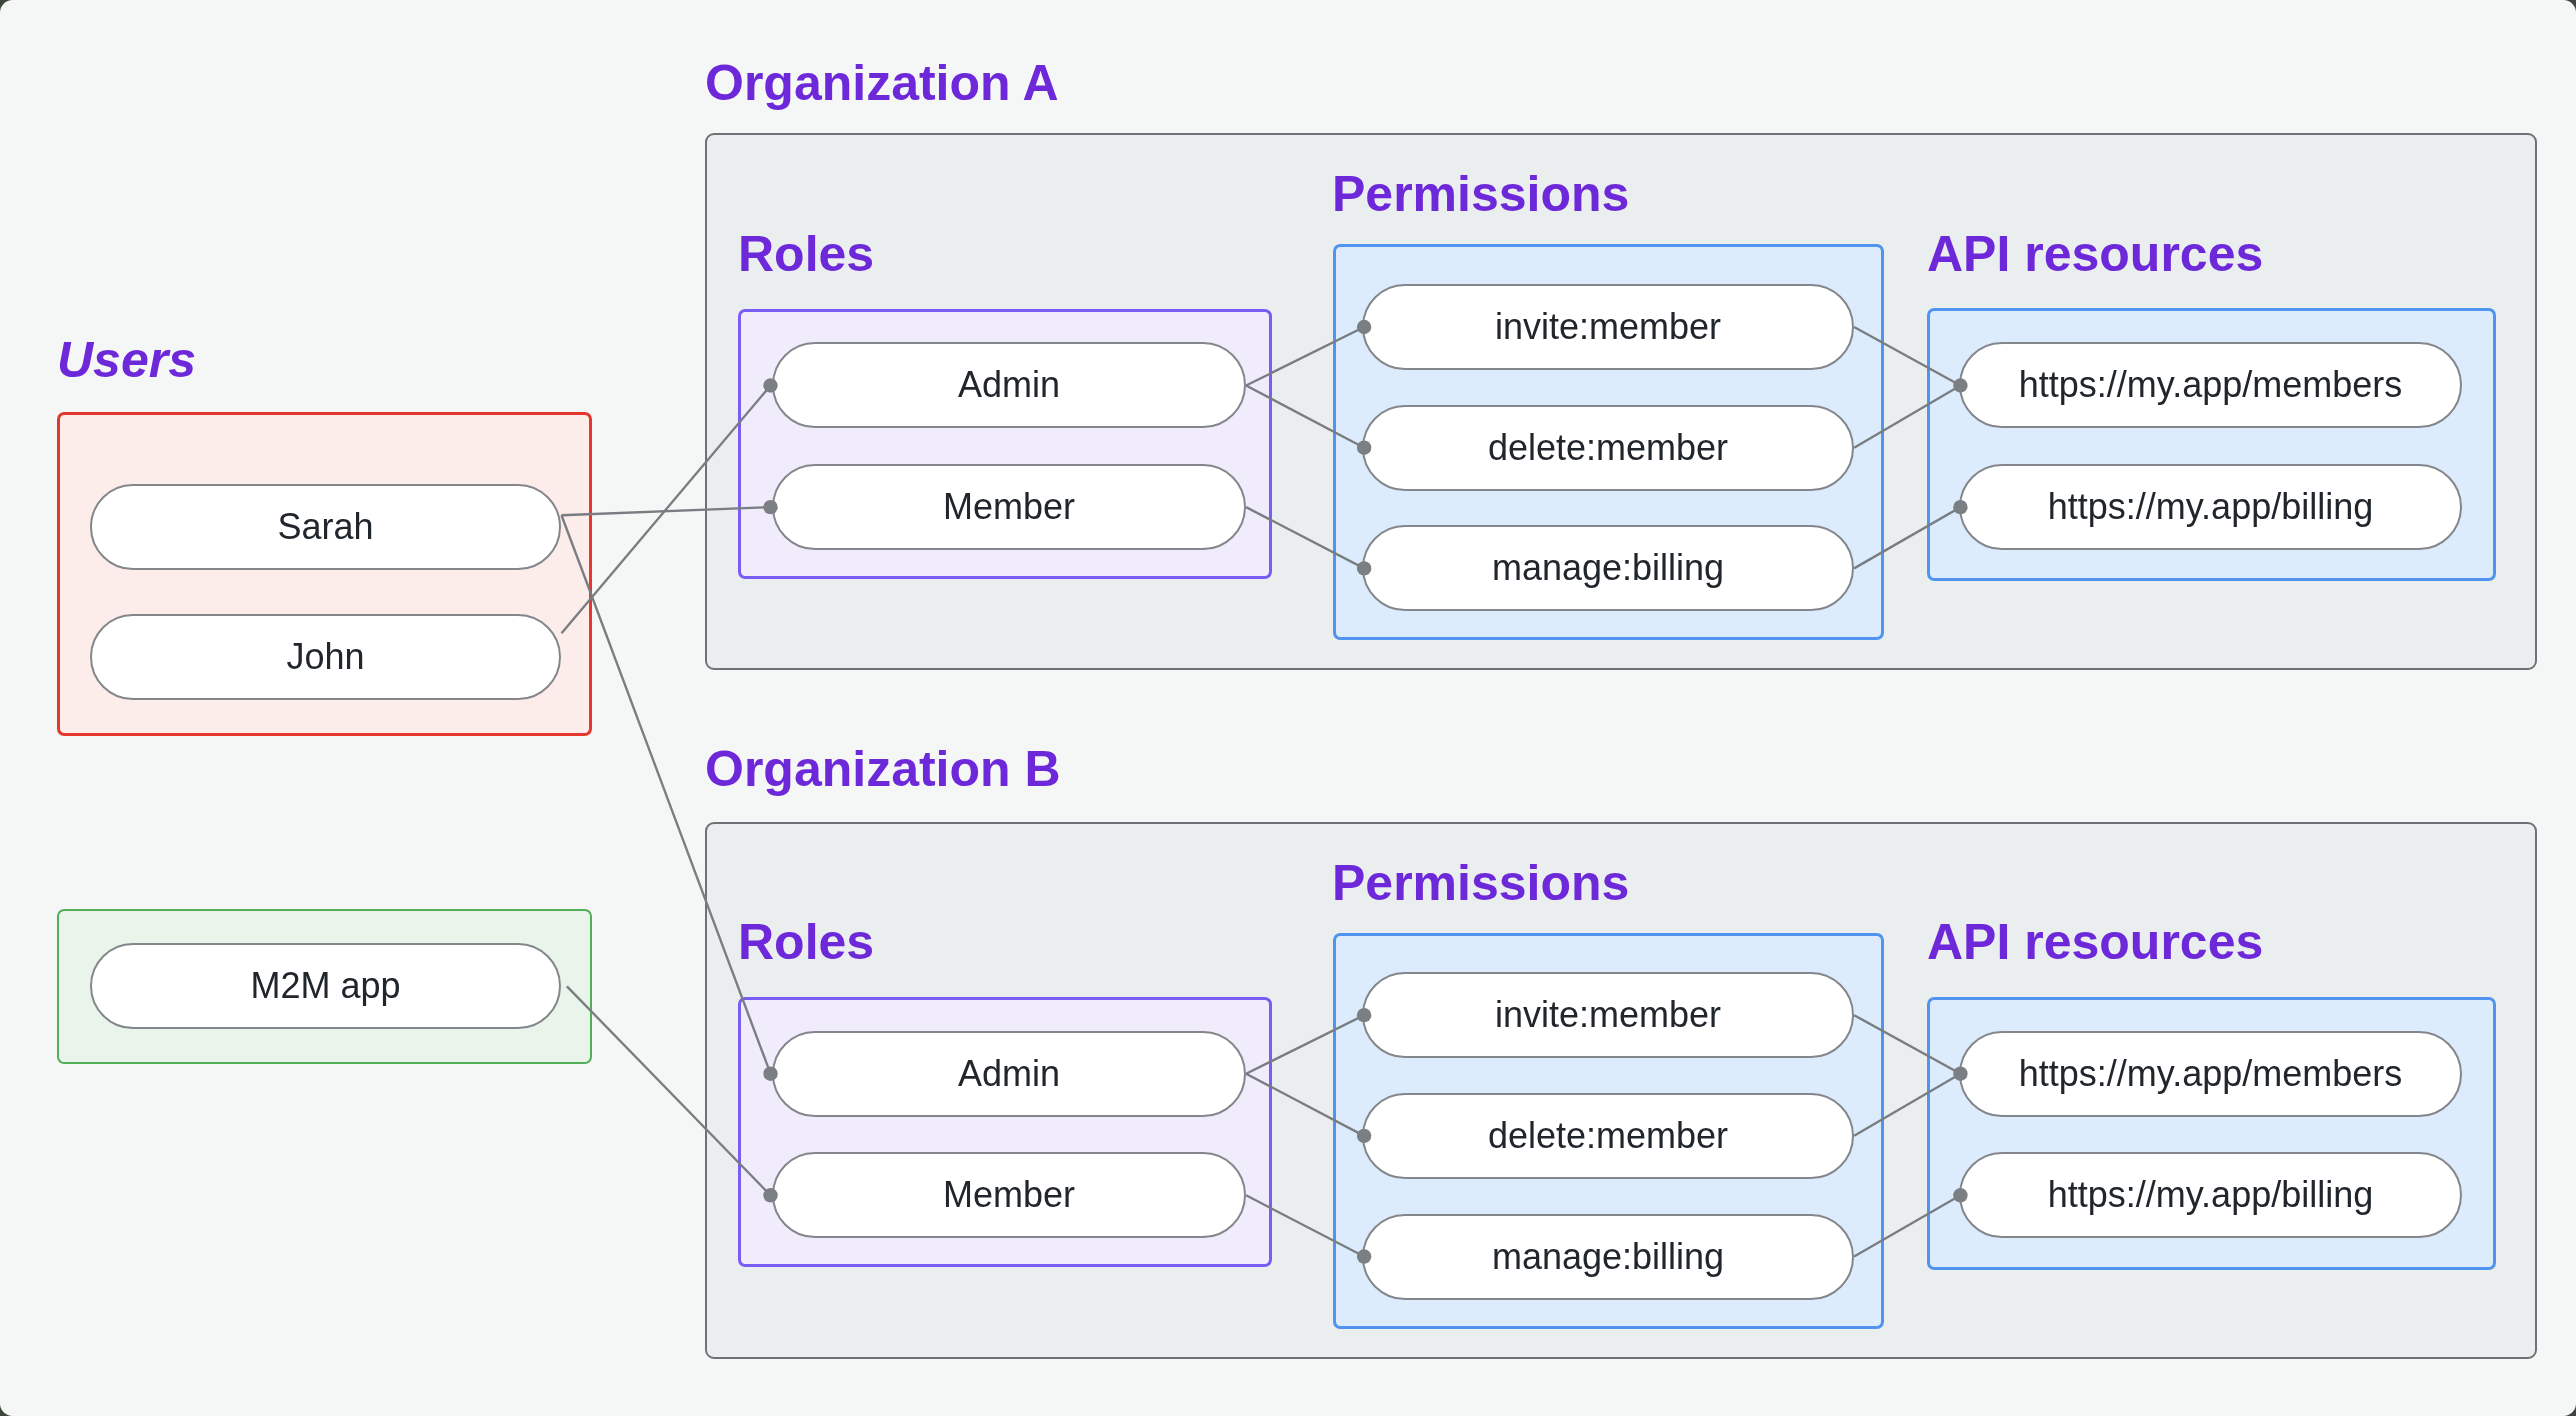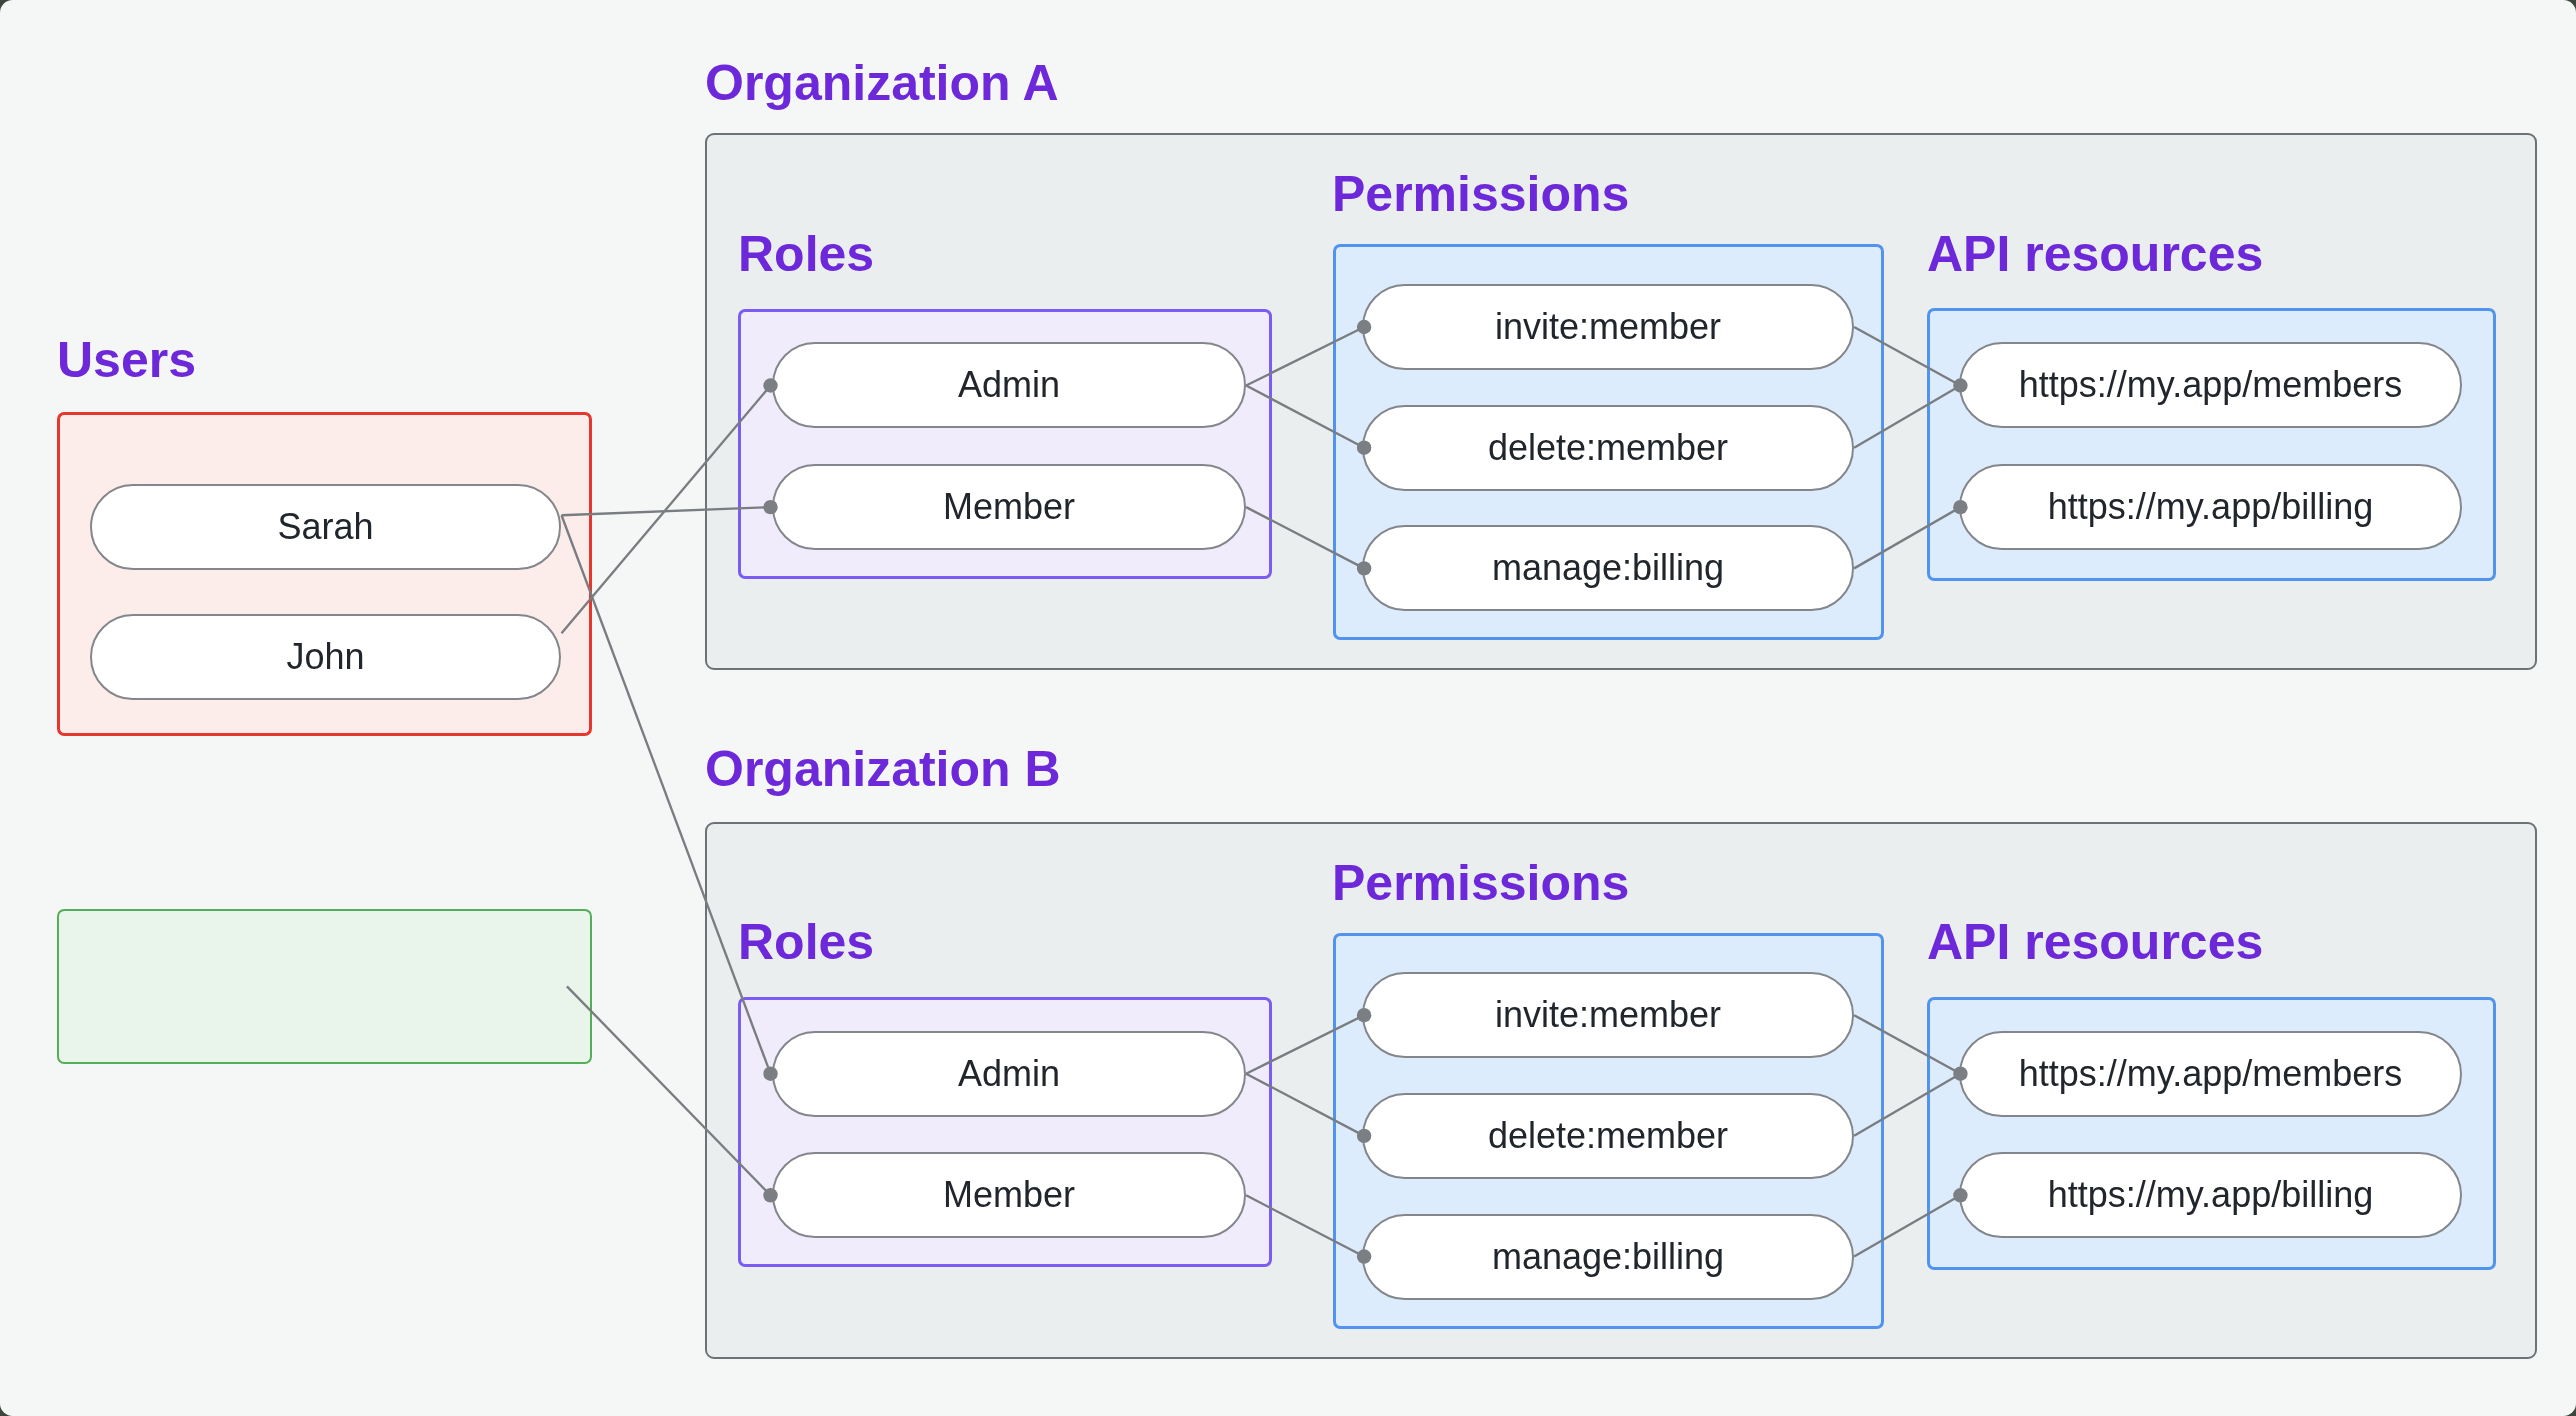--- a/index.html
+++ b/index.html
@@ -38,34 +38,35 @@
   <div class="panel m2m-box" style="left:57px;top:909px;width:535px;height:155px;"></div>
 
   <div class="panel roles-box" style="left:738px;top:309px;width:534px;height:270px;"></div>
   <div class="panel blue-box" style="left:1333px;top:244px;width:551px;height:396px;"></div>
   <div class="panel blue-box" style="left:1927px;top:308px;width:569px;height:273px;"></div>
 
   <div class="panel roles-box" style="left:738px;top:997px;width:534px;height:270px;"></div>
   <div class="panel blue-box" style="left:1333px;top:933px;width:551px;height:396px;"></div>
   <div class="panel blue-box" style="left:1927px;top:997px;width:569px;height:273px;"></div>
 
-  <div class="lbl" style="left:57px;top:337px;">Users</div>
+  <div class="lbl" style="left:57px;top:337px;font-style:italic;">Users</div>
 
   <div class="lbl" style="left:705px;top:60px;">Organization A</div>
   <div class="lbl" style="left:738px;top:231px;">Roles</div>
   <div class="lbl" style="left:1332px;top:171px;">Permissions</div>
   <div class="lbl" style="left:1927px;top:231px;">API resources</div>
 
   <div class="lbl" style="left:705px;top:746px;">Organization B</div>
   <div class="lbl" style="left:738px;top:919px;">Roles</div>
   <div class="lbl" style="left:1332px;top:860px;">Permissions</div>
   <div class="lbl" style="left:1927px;top:919px;">API resources</div>
 
   <div class="pill" style="left:90px;top:484px;width:471px;">Sarah</div>
   <div class="pill" style="left:90px;top:590px;width:471px;margin-top:24px;">John</div>
+  <div class="pill" style="left:90px;top:943px;width:471px;">M2M app</div>
 
   <div class="pill" style="left:772px;top:342px;width:474px;">Admin</div>
   <div class="pill" style="left:772px;top:464px;width:474px;">Member</div>
   <div class="pill" style="left:1362px;top:284px;width:492px;">invite:member</div>
   <div class="pill" style="left:1362px;top:405px;width:492px;">delete:member</div>
   <div class="pill" style="left:1362px;top:525px;width:492px;">manage:billing</div>
   <div class="pill" style="left:1959px;top:342px;width:503px;">https://my.app/members</div>
   <div class="pill" style="left:1959px;top:464px;width:503px;">https://my.app/billing</div>
 
   <div class="pill" style="left:772px;top:1031px;width:474px;">Admin</div>

